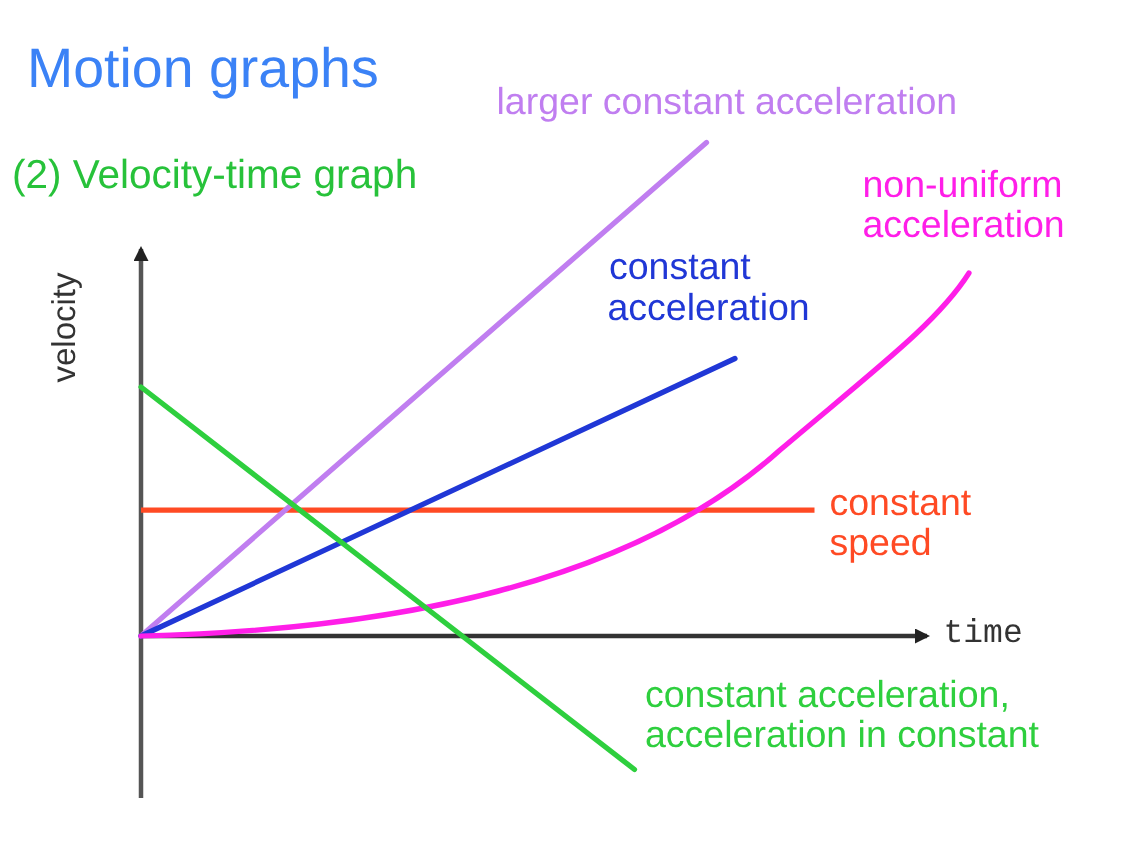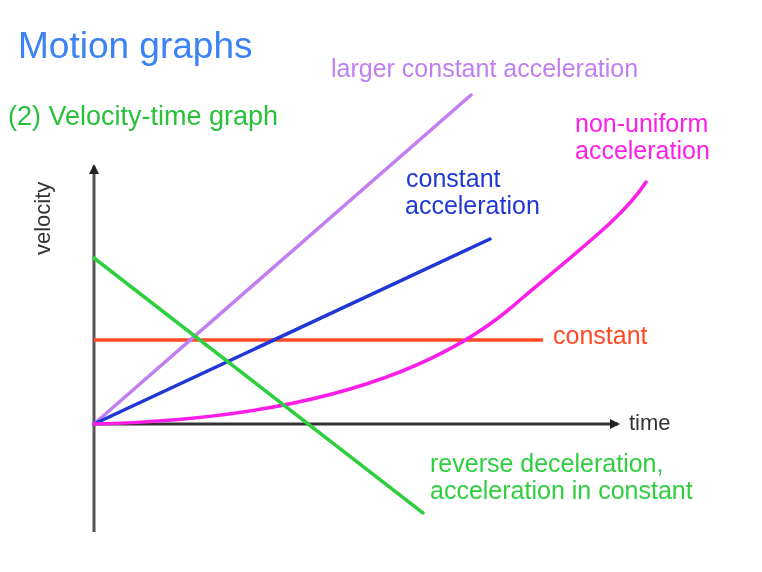--- a/index.html
+++ b/index.html
@@ -6,21 +6,21 @@
     body { width: 762px; height: 572px; position: relative; overflow: hidden;
            font-family: "Liberation Sans", sans-serif; }
     .txt { position: absolute; white-space: nowrap; line-height: 1.08; }
     #title { left: 18px; top: 26px; font-size: 37px; color: #3b82f6; }
     #subtitle { left: 8px; top: 102px; font-size: 27px; color: #27c23a; }
     #lbl-larger { left: 331px; top: 55px; font-size: 25px; color: #c07ef0; }
     #lbl-nonuni { left: 575px; top: 110px; font-size: 25px; color: #ff1ee8; }
     #lbl-const { left: 405px; top: 165px; font-size: 25px; color: #2037d6; }
     #lbl-speed { left: 553px; top: 322px; font-size: 25px; color: #ff4a24; }
     #lbl-decel { left: 430px; top: 450px; font-size: 25px; color: #2ecf3e; }
-    #lbl-time { left: 629px; top: 411px; font-size: 22px; color: #333333; }
+    #lbl-time { left: 629px; top: 411px; font-size: 22px; color: #333333; font-family: Liberation Mono, monospace; }
     #lbl-velocity { left: 31px; top: 255px; font-size: 22px; color: #333333;
                     transform: rotate(-90deg); transform-origin: left top; }
     svg { position: absolute; left: 0; top: 0; }
   </style>
 </head>
 <body>
 
 <svg width="762" height="572" viewBox="0 0 762 572" xmlns="http://www.w3.org/2000/svg">
   <defs>
     <marker id="arrowhead" markerWidth="10" markerHeight="10" refX="8" refY="5" orient="auto" markerUnits="userSpaceOnUse">
@@ -52,21 +52,22 @@
   <div>acceleration</div>
 </div>
 
 <div id="lbl-const" class="txt">
   <div style="padding-left:1px">constant</div>
   <div>acceleration</div>
 </div>
 
 <div id="lbl-speed" class="txt">
   <div>constant</div>
+  <div>speed</div>
 </div>
 
 <div id="lbl-decel" class="txt">
-  <div>reverse deceleration,</div>
+  <div>constant acceleration,</div>
   <div>acceleration in constant</div>
 </div>
 
 <div id="lbl-time" class="txt">time</div>
 <div id="lbl-velocity" class="txt">velocity</div>
 
 </body></html>

